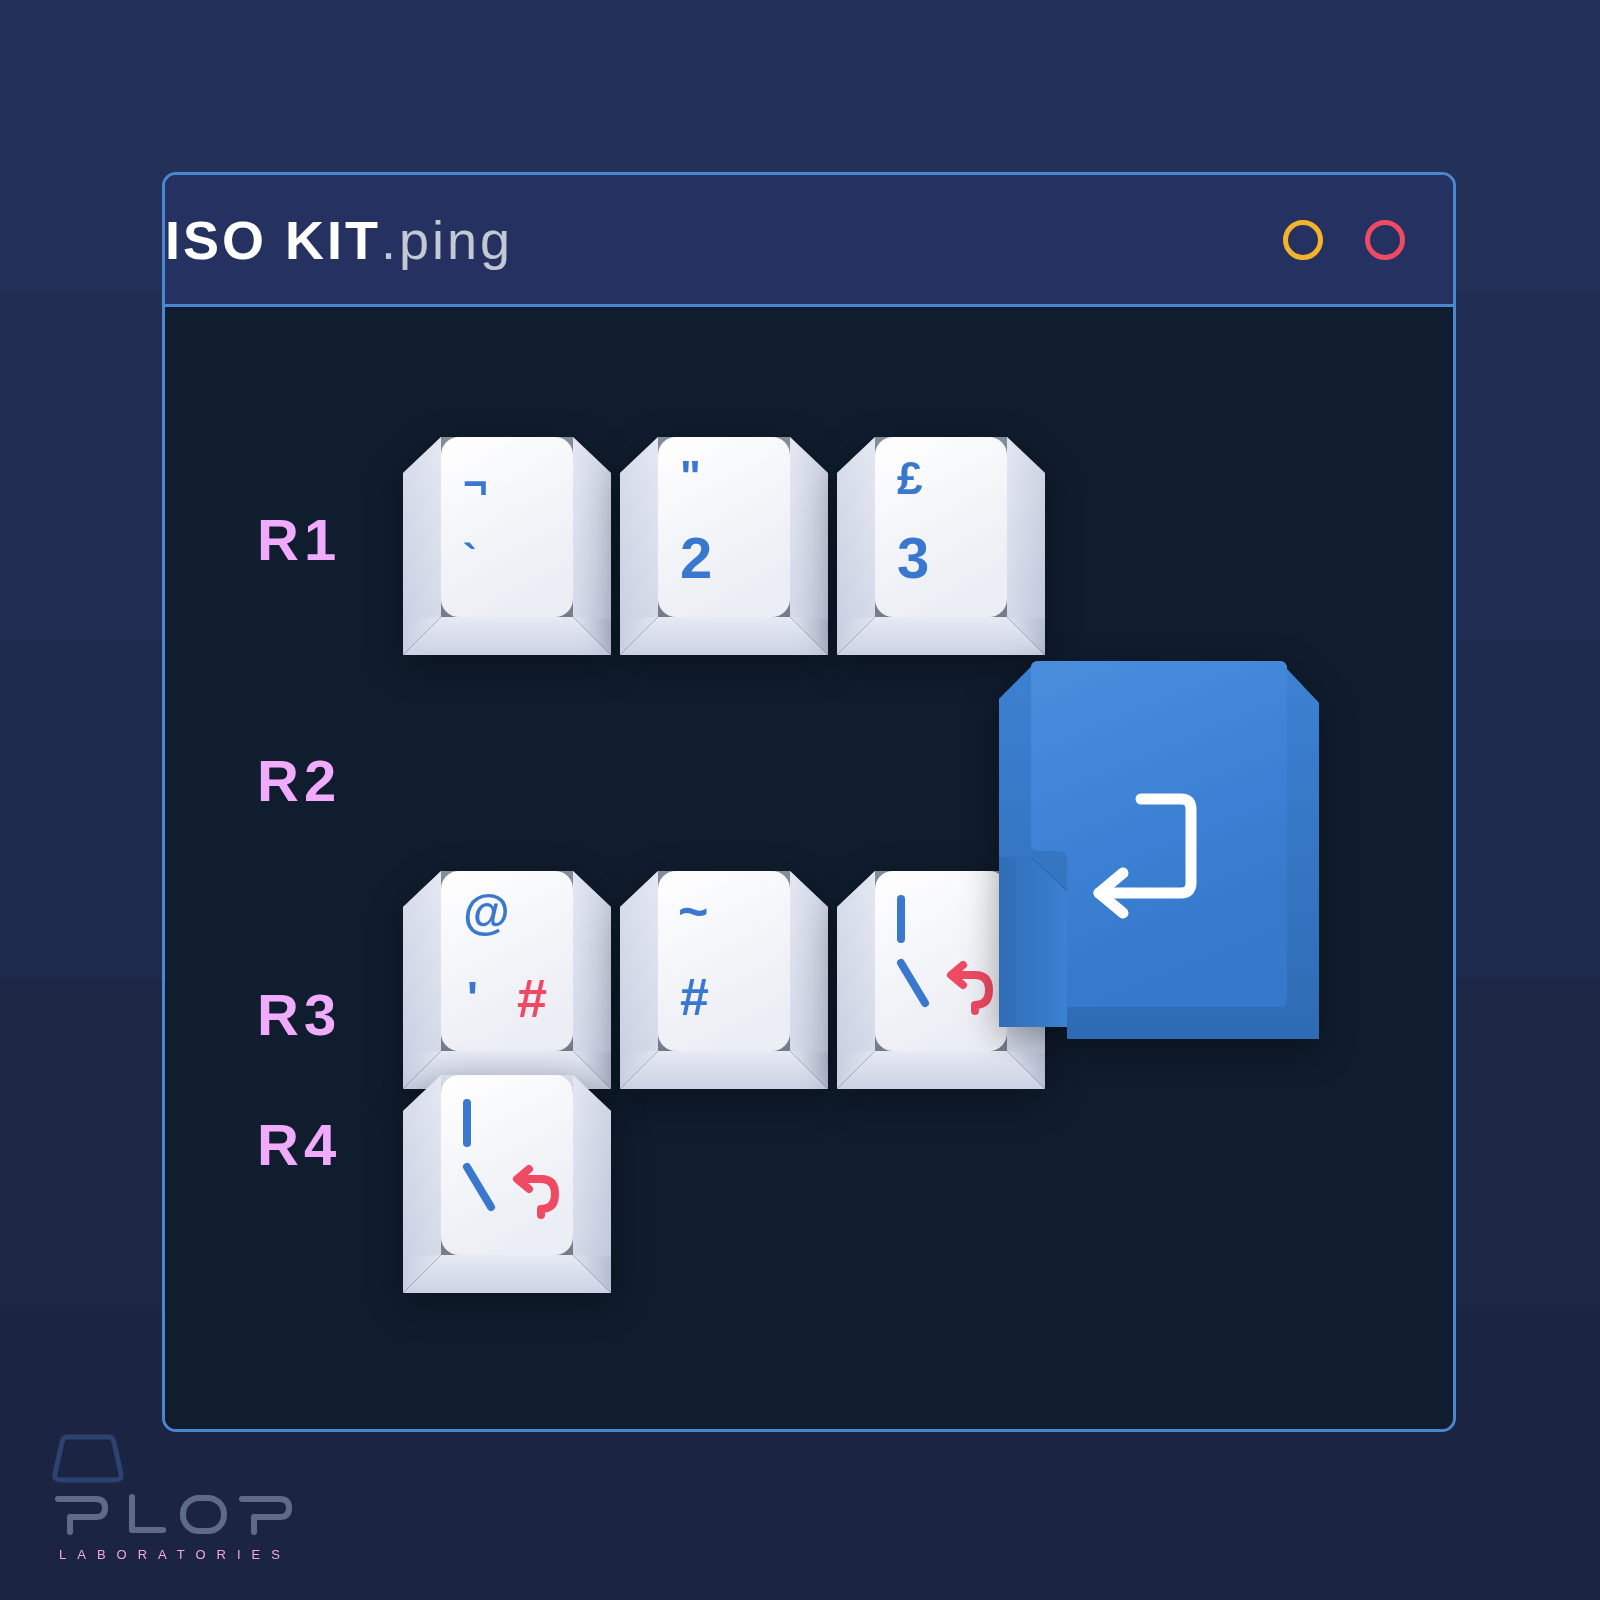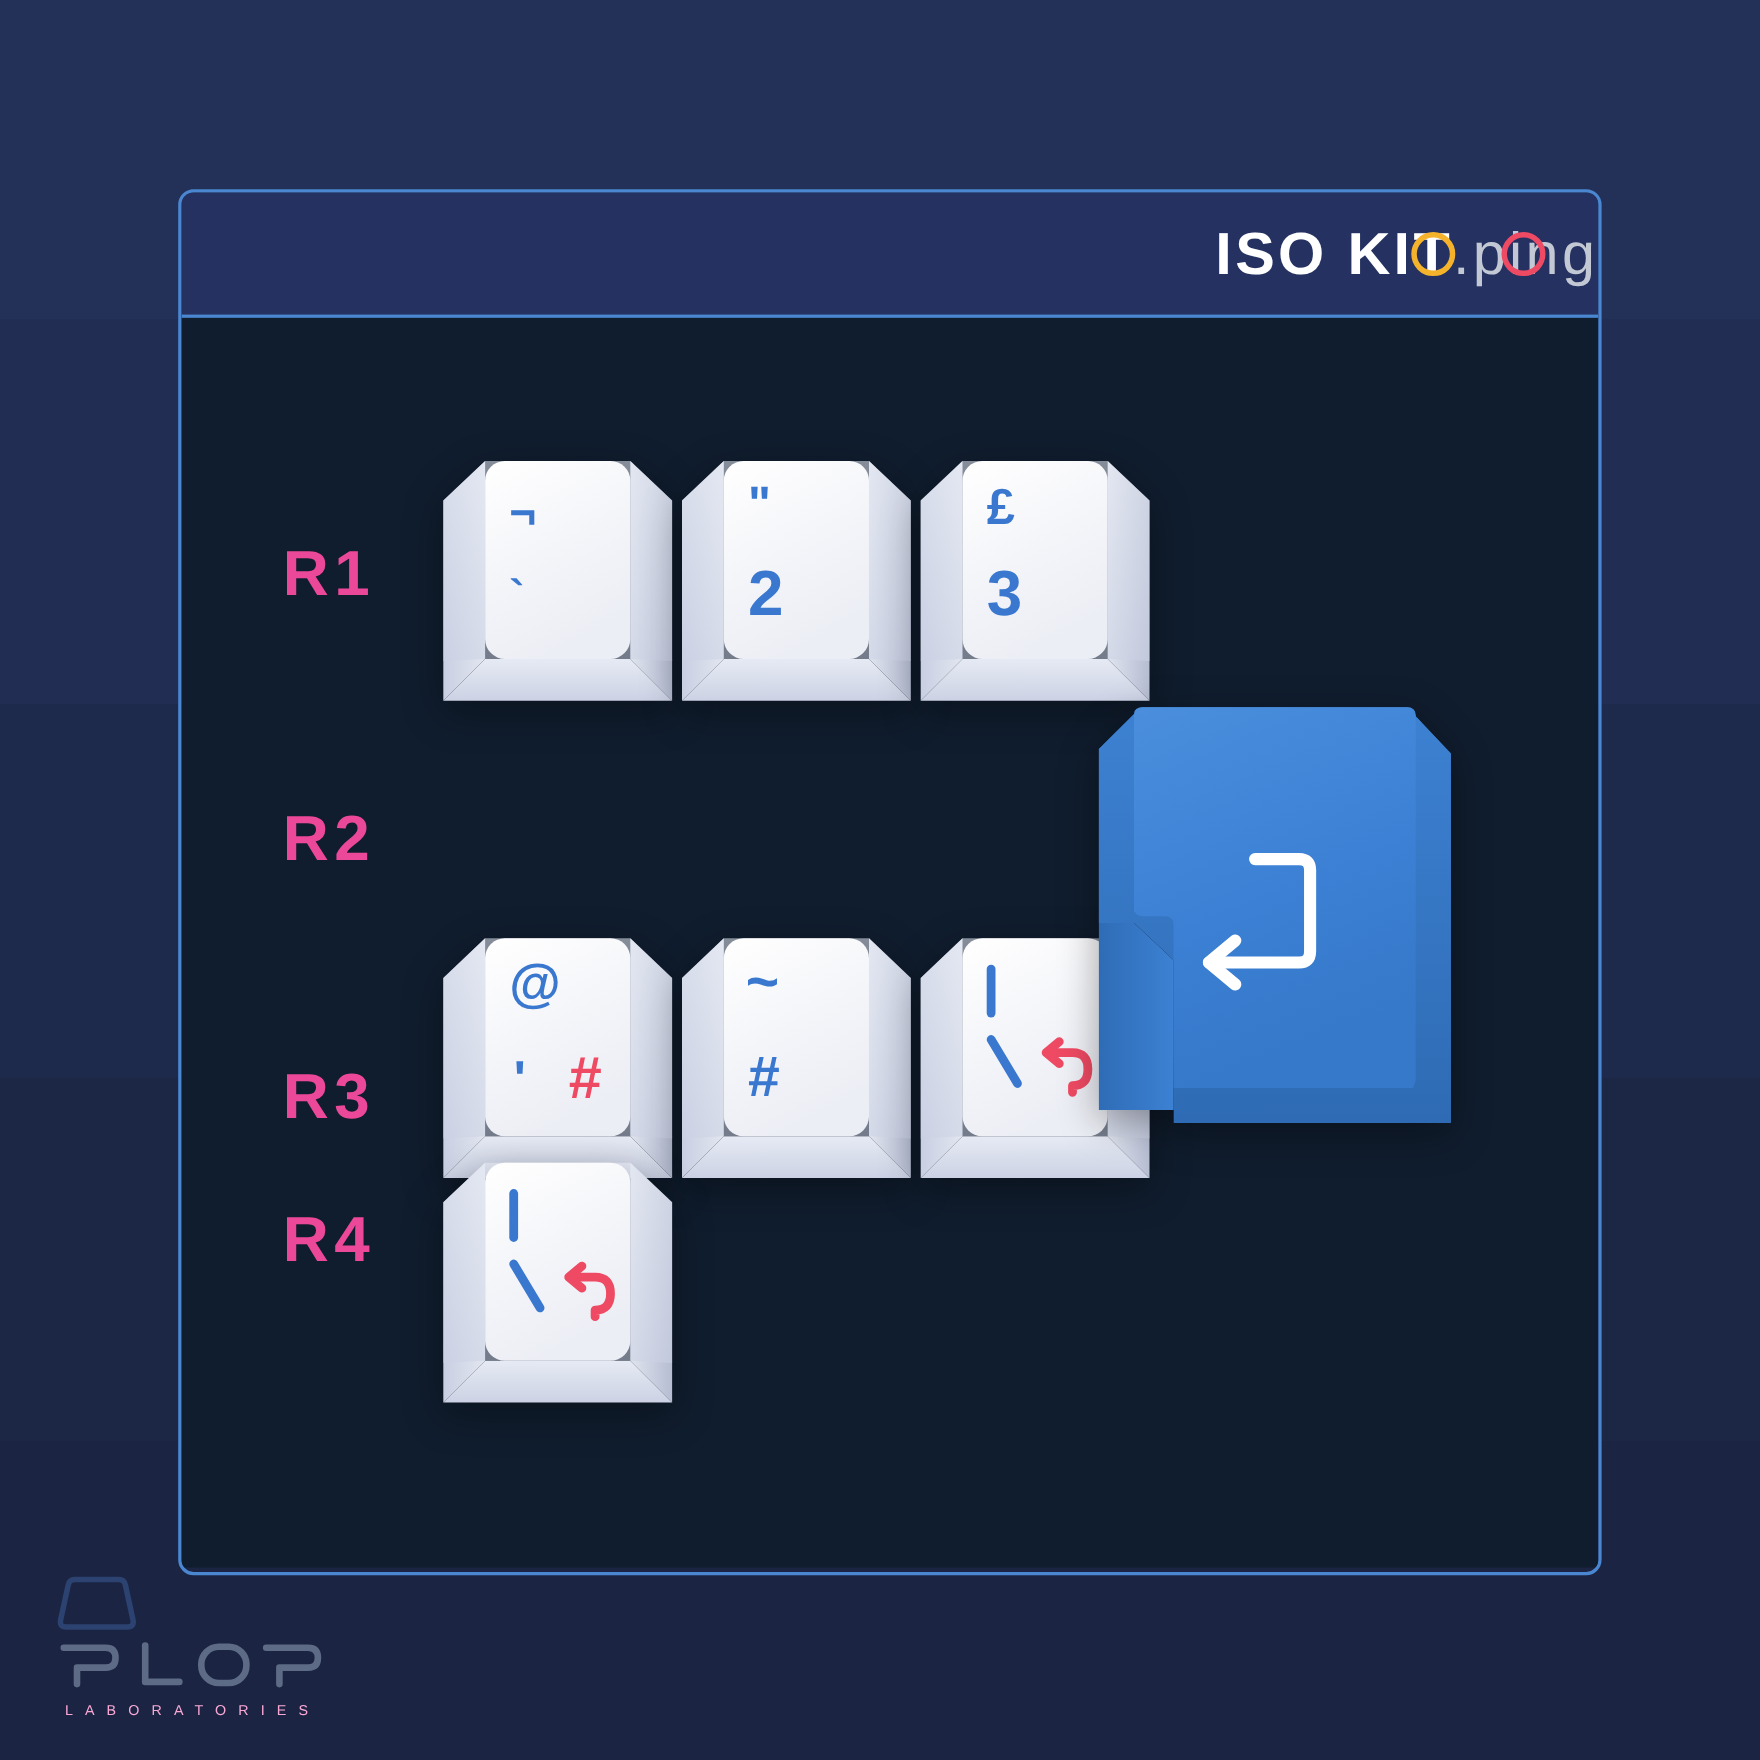--- a/index.html
+++ b/index.html
@@ -32,26 +32,26 @@
     width: 1294px;
     height: 1260px;
     border: 3px solid #4a87d0;
     border-radius: 14px;
     overflow: hidden;
     z-index: 5;
   }
 
   .titlebar {
     position: relative;
-    height: 114px;
+    height: 132px;
     background: #253261;
     border-bottom: 3px solid #4a87d0;
     display: flex;
     align-items: center;
-    justify-content: flex-end;
+    justify-content: flex-start;
   }
 
   .title {
     font-size: 54px;
     font-weight: 700;
     letter-spacing: 3px;
     color: #ffffff;
     white-space: nowrap;
   }
   .title .ext { color: #c3c9d4; font-weight: 400; }
@@ -78,21 +78,21 @@
     height: calc(100% - 118px);
     background: #101d2e;
   }
 
   
   .row-label {
     position: absolute;
     font-size: 58px;
     font-weight: 700;
     letter-spacing: 5px;
-    color: #ec4899;
+    color: #f0abfc;
     left: 92px;
   }
 
   
   .keycap {
     position: absolute;
     filter: drop-shadow(0 10px 18px rgba(0,0,0,0.35));
   }
   .keycap svg { display: block; overflow: visible; }
 

